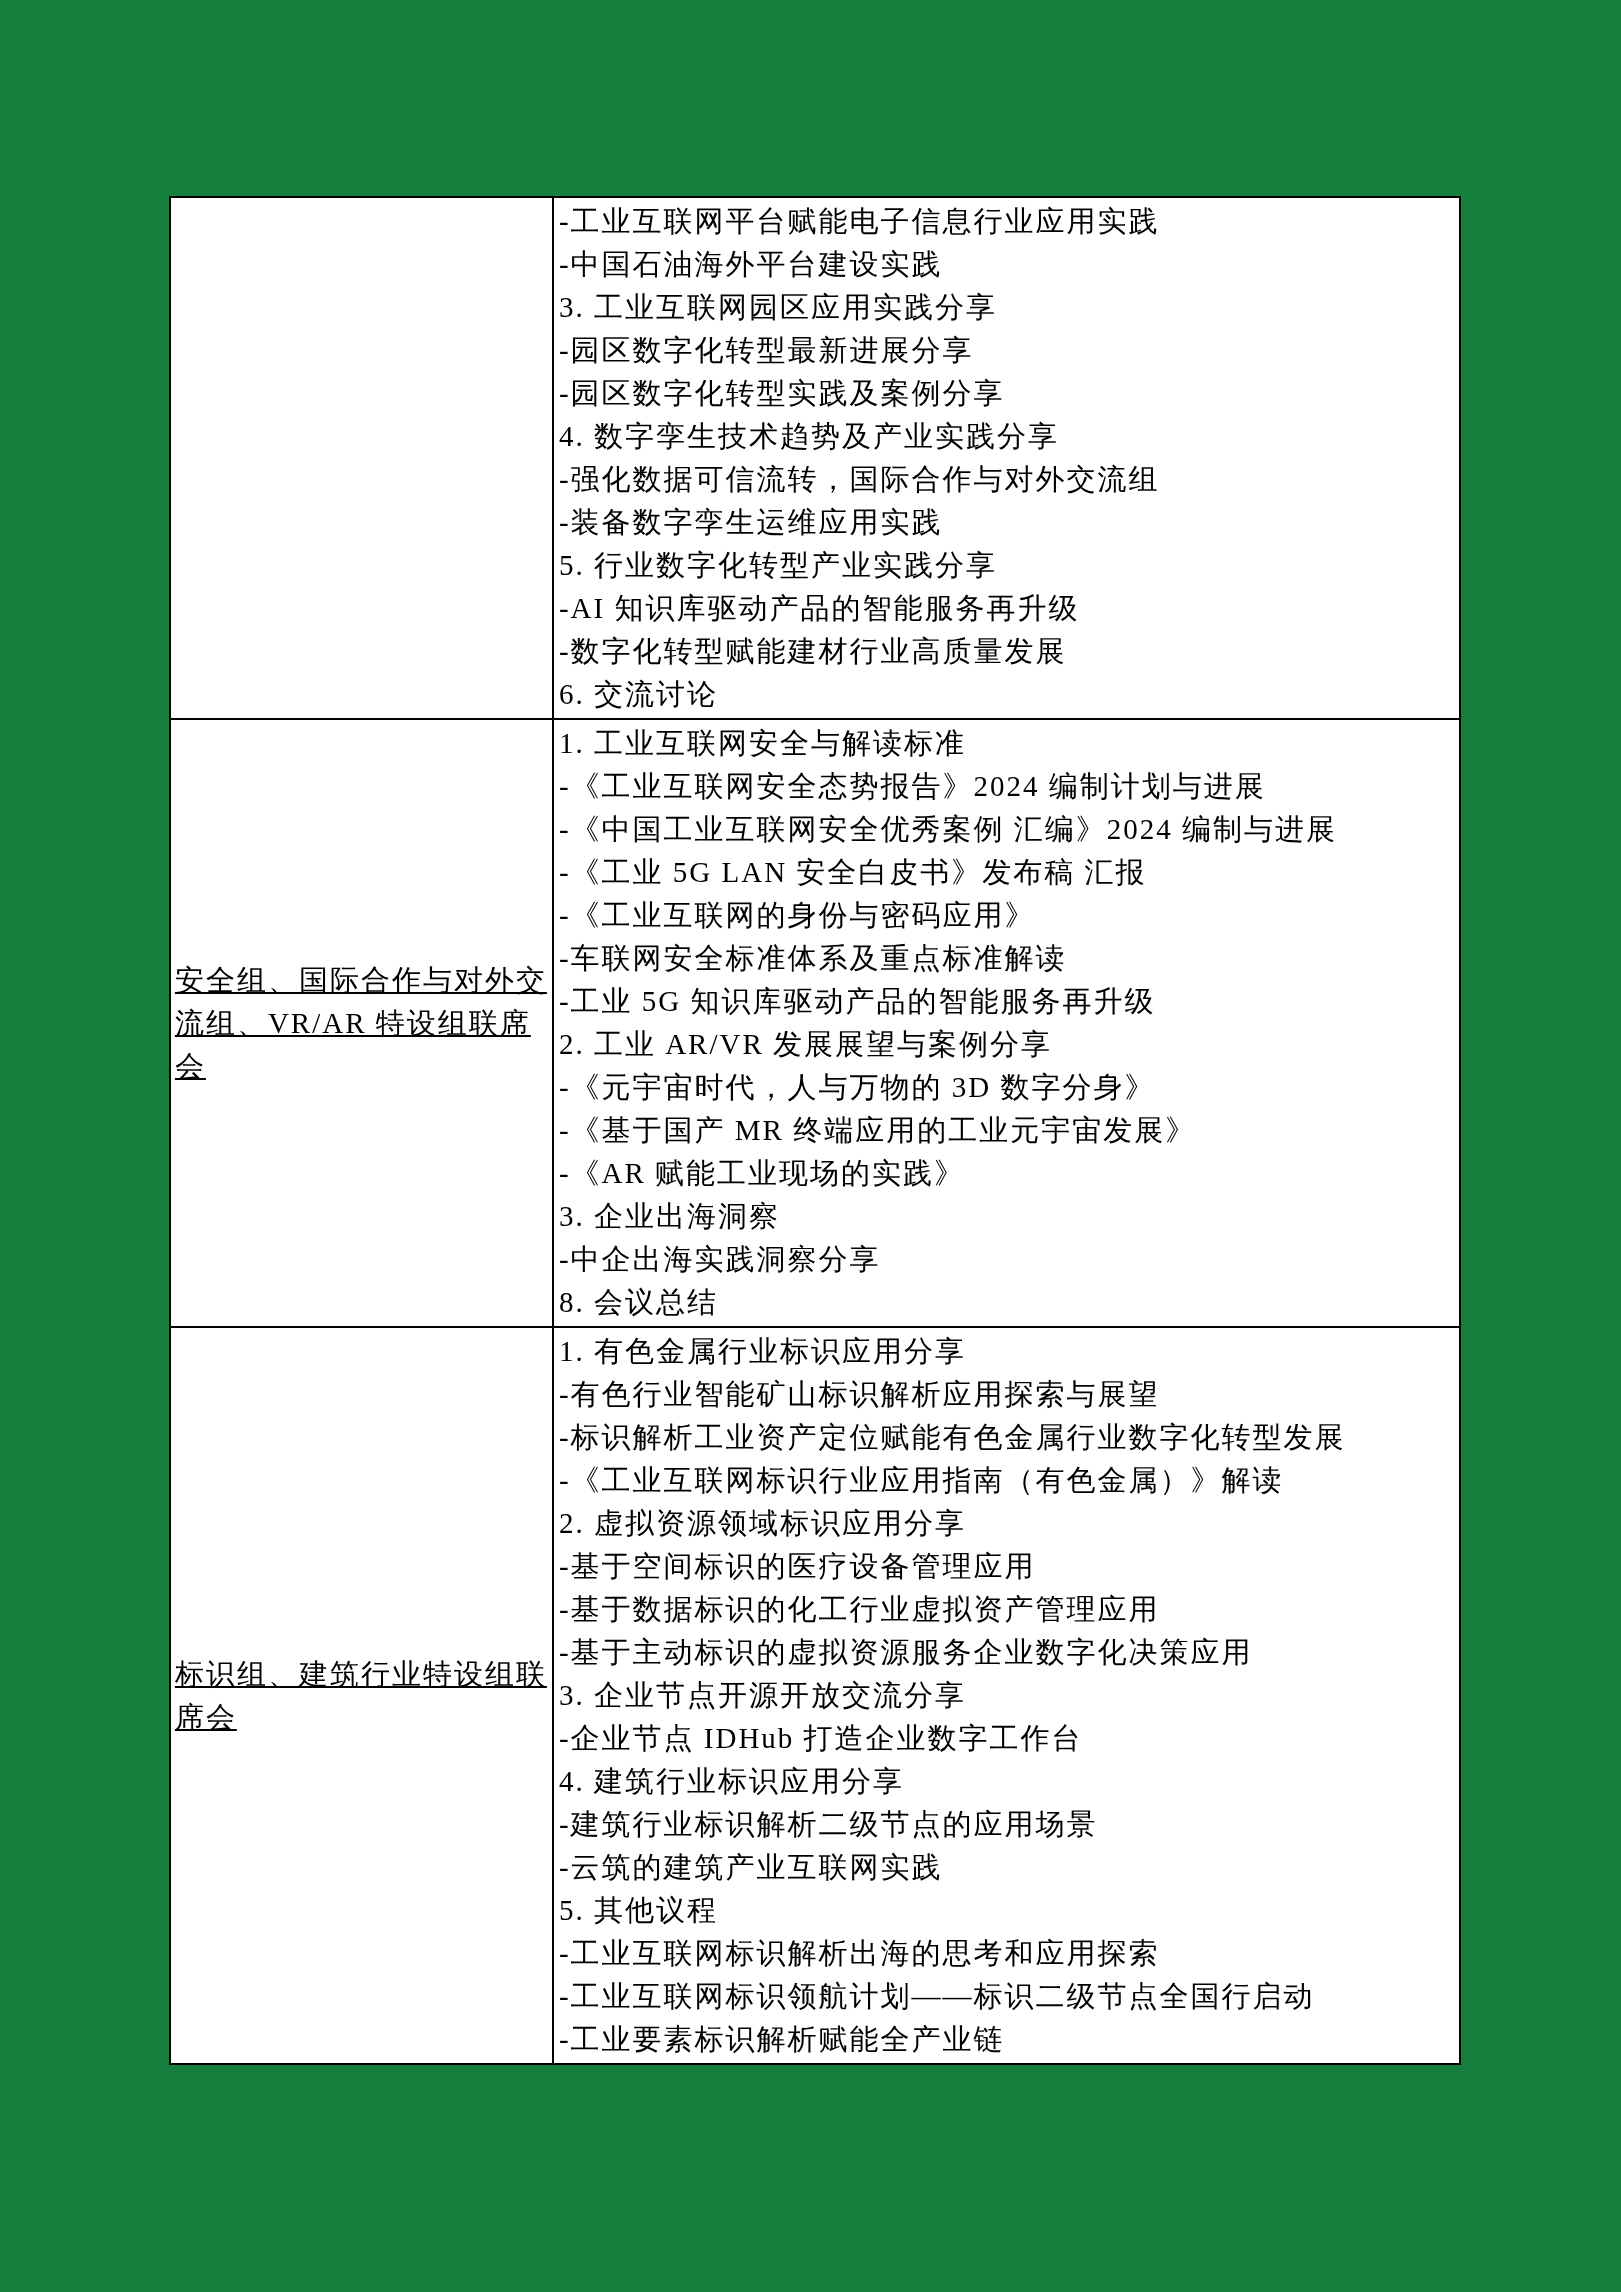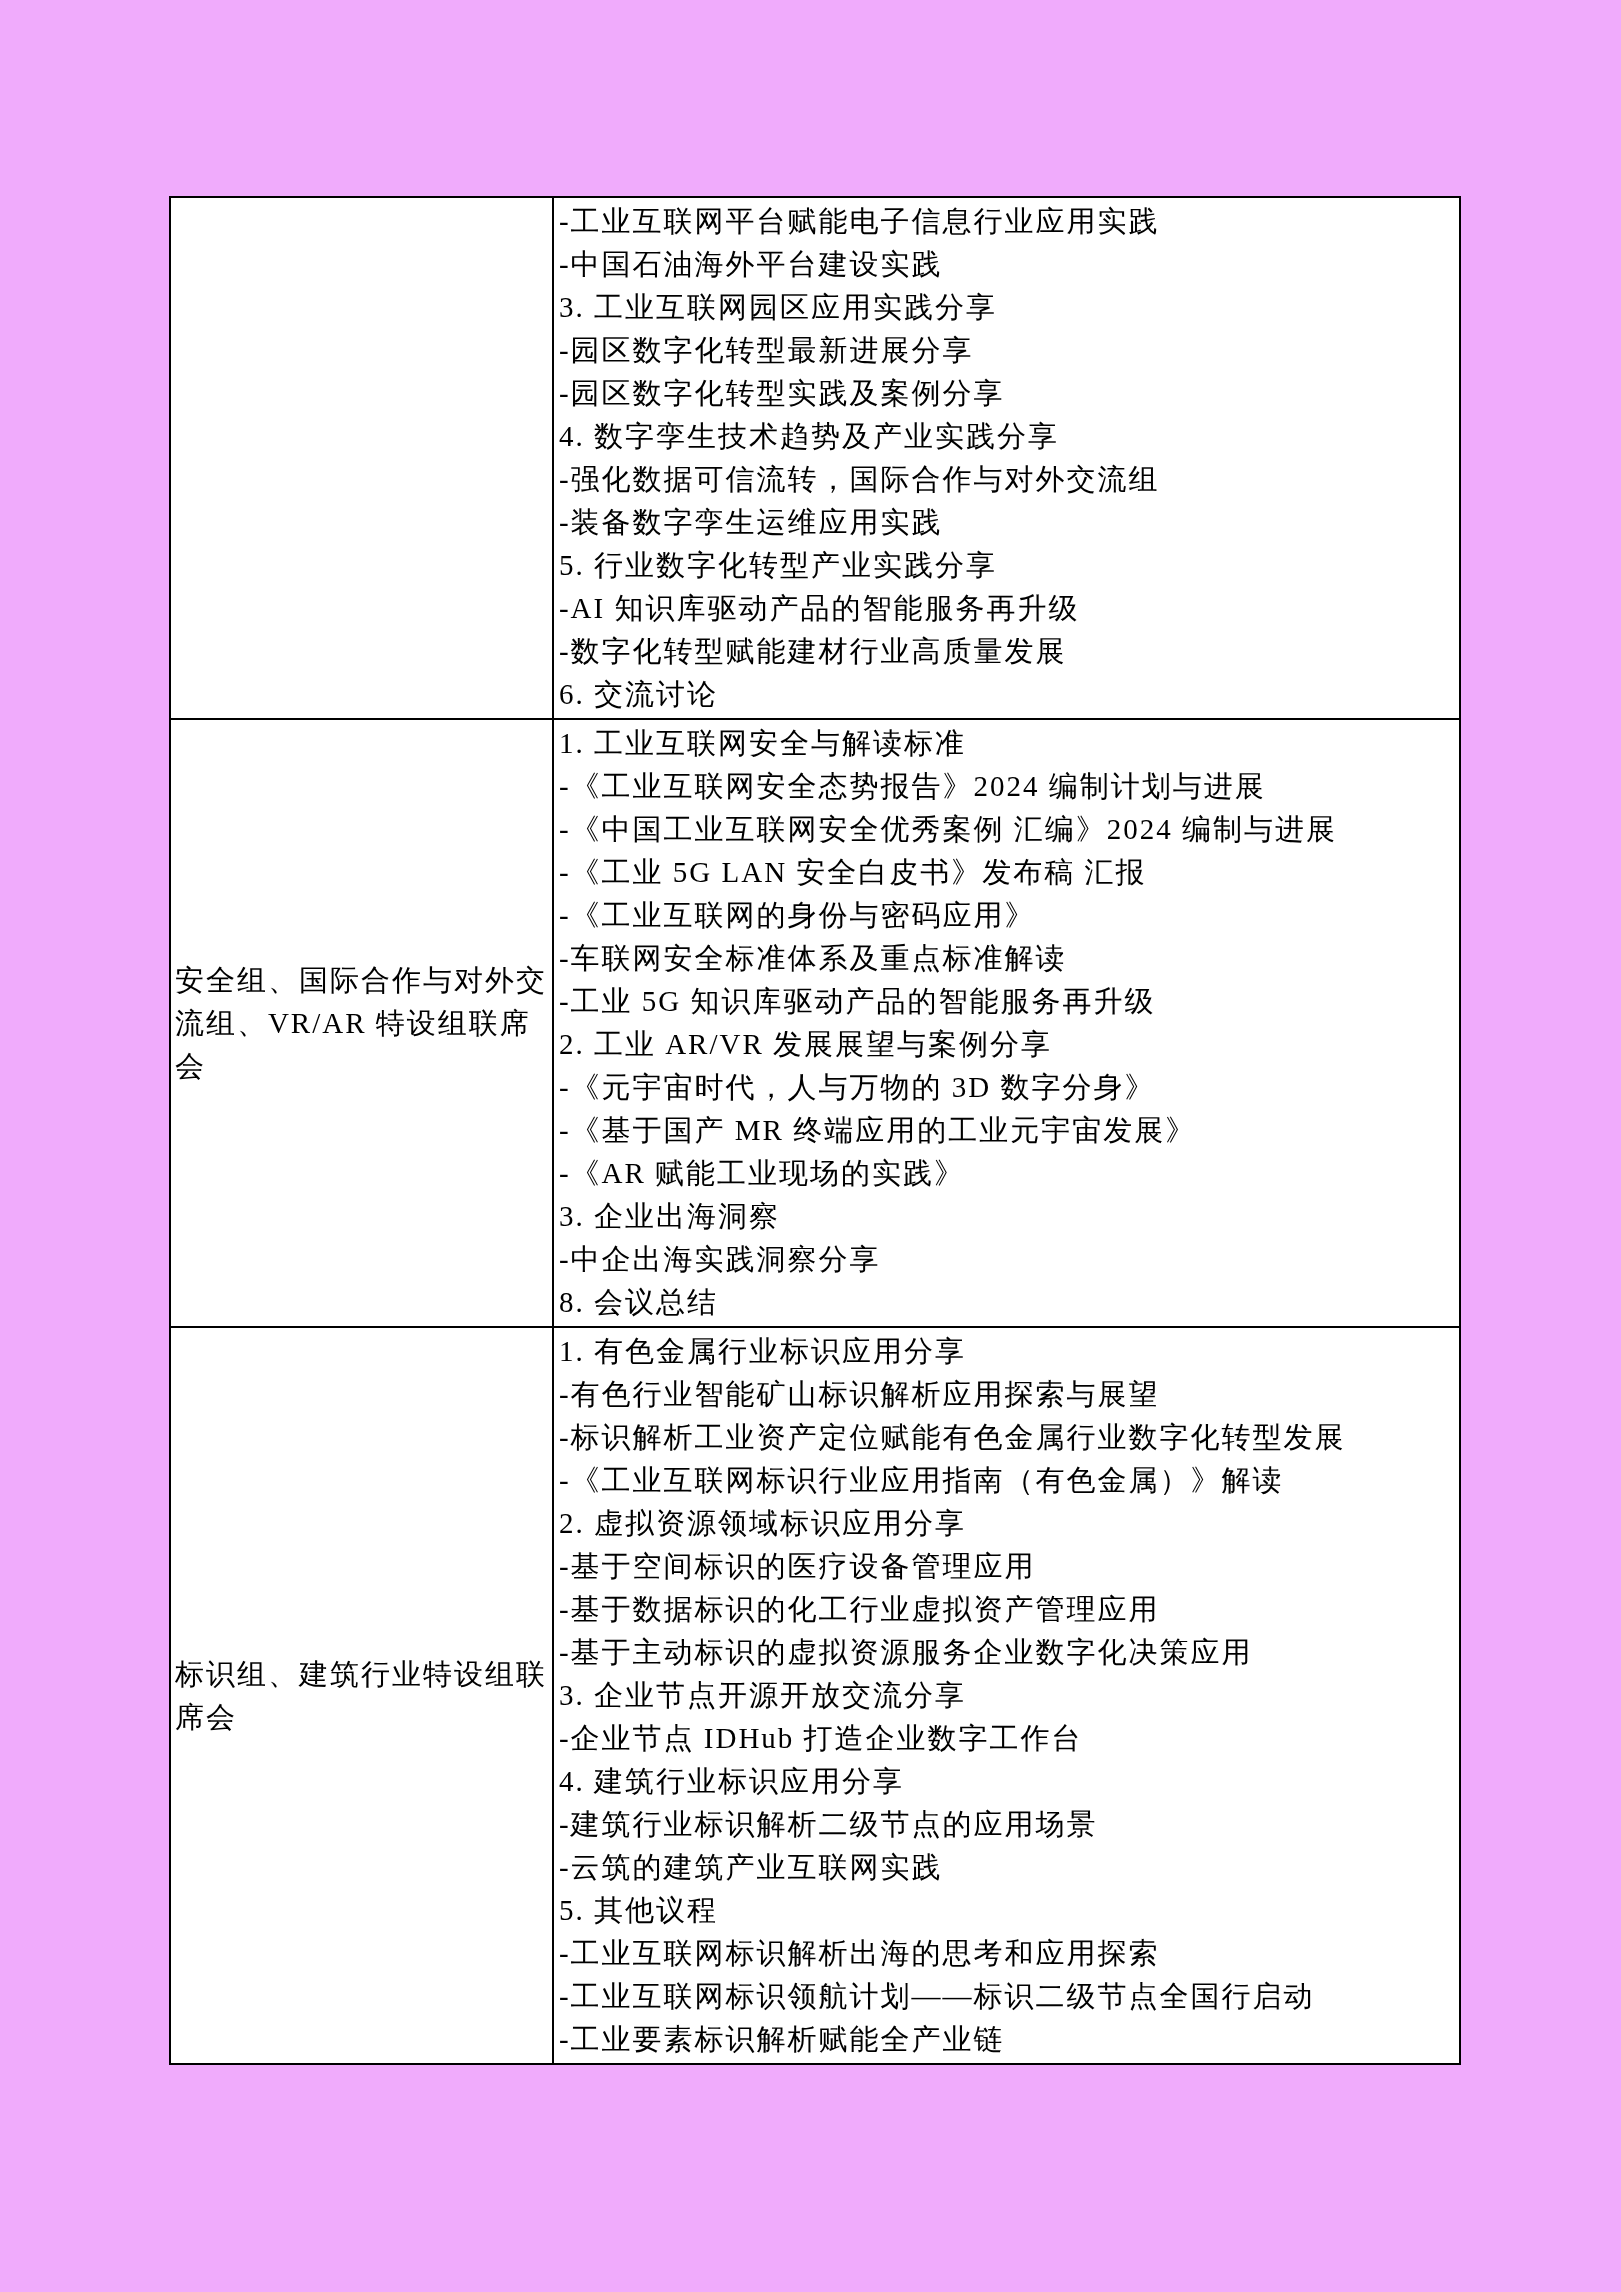--- a/index.html
+++ b/index.html
@@ -12,21 +12,21 @@
     height: 2293px;
     position: relative;
     font-family: "Liberation Serif", "DejaVu Serif", serif;
     color: #000000;
   }
   .doc-page {
     position: absolute;
     left: 0; top: 0;
     width: 1621px;
     height: 2293px;
-    background: #f0abfc;
+    background: #15803d;
   }
   .agenda-table {
     position: absolute;
     left: 169px;
     top: 196px;
     width: 1292px;
     border: 2.9px solid #000000;
     background: #ffffff;
     box-sizing: border-box;
   }
@@ -42,20 +42,21 @@
     width: 383px;
     border-right: 2px solid #000000;
     display: flex;
     align-items: center;
     padding: 2px 2px 2px 3.9px;
     box-sizing: border-box;
     font-size: 29px;
     letter-spacing: 2px;
     line-height: 43px;
     word-break: break-all;
+    text-decoration: underline;
   }
   .tcontent {
     flex: 1;
     padding: 2px 3.9px 2px 4.9px;
     box-sizing: border-box;
     overflow: hidden;
   }
   .line {
     font-size: 29px;
     letter-spacing: 2px;

